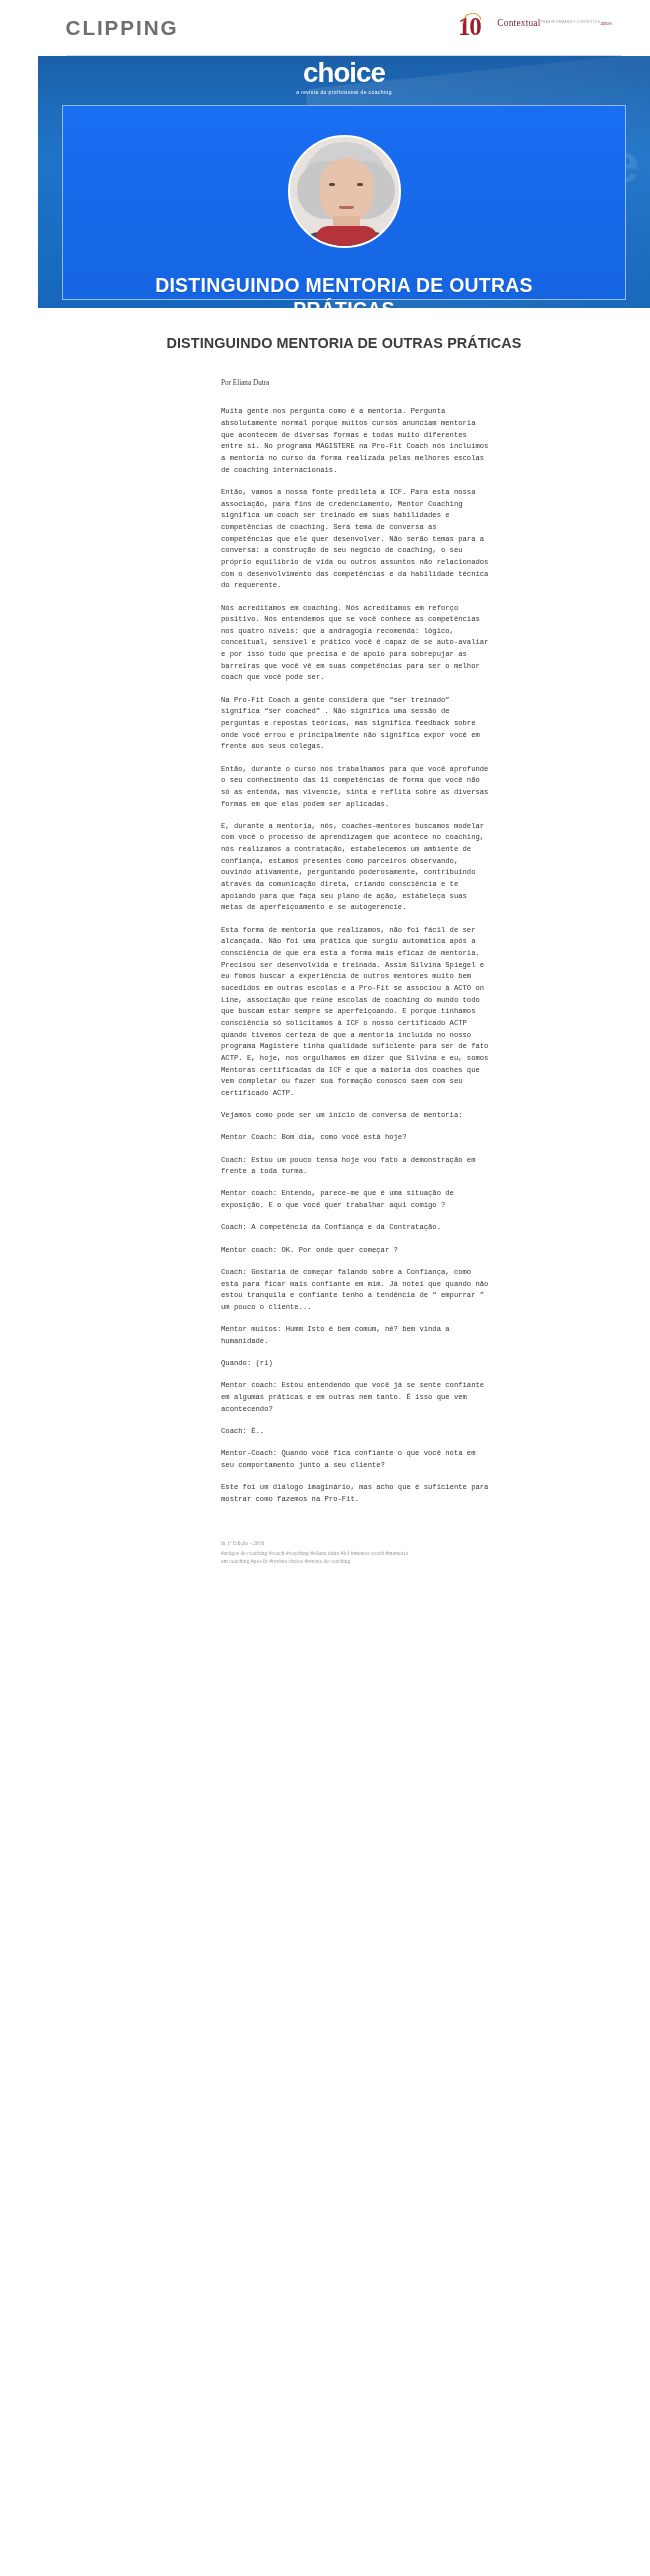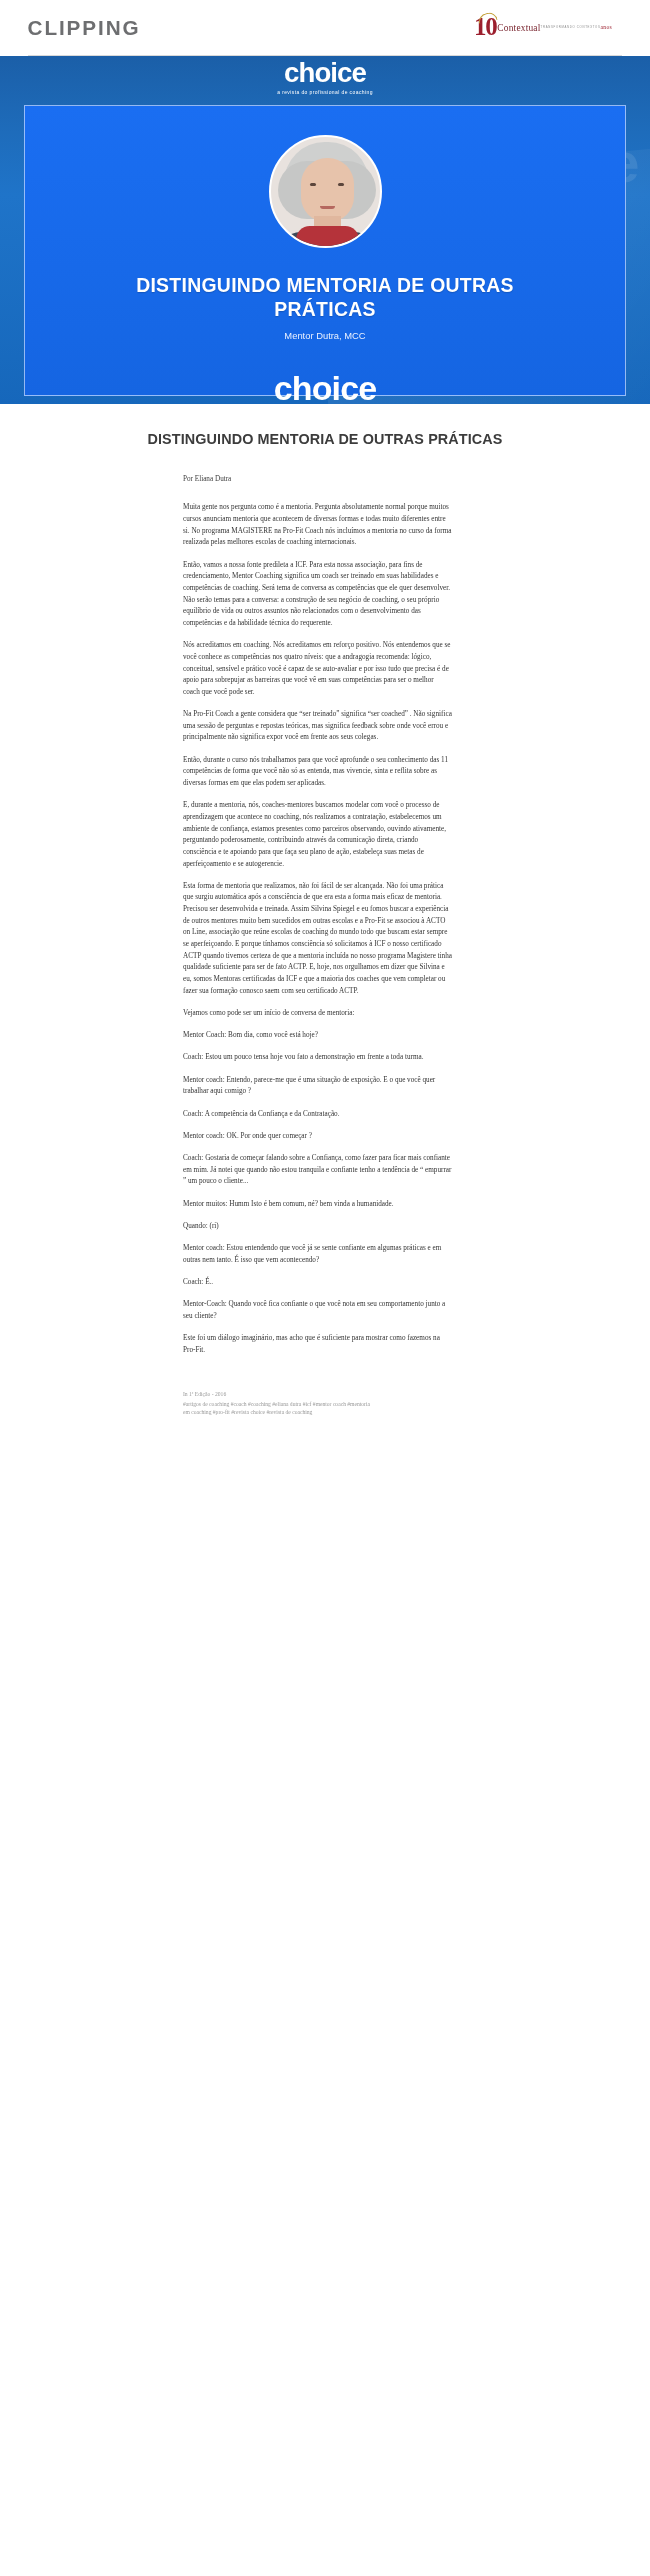--- a/index.html
+++ b/index.html
@@ -8,42 +8,43 @@
     padding: 0;
     background: #ffffff;
     font-family: "Liberation Sans", sans-serif;
   }
   .page {
     width: 650px;
     margin: 0 auto;
     background: #ffffff;
     position: relative;
     overflow: hidden;
+    padding-left: 38px;
   }
 
   
   .header {
     height: 55px;
     display: flex;
     align-items: center;
     justify-content: space-between;
     padding: 0 33px 0 27.6px;
     background: #ffffff;
   }
   .clipping-title {
     font-size: 20.7px;
     font-weight: bold;
     letter-spacing: 1.9px;
     color: #6d6e70;
     font-family: "Liberation Sans", sans-serif;
   }
   .brand-logo {
     display: flex;
-    align-items: center;
-    gap: 1px;
+    align-items: flex-start;
+    gap: 17px;
     padding-right: 5px;
   }
   .brand-ten {
     font-size: 25px;
     font-weight: bold;
     color: #9c1f2e;
     line-height: 0.82;
     font-family: "Liberation Serif", serif;
     position: relative;
     letter-spacing: -1.3px;
@@ -88,21 +89,21 @@
   .header-rule {
     height: 0.6px;
     background: #d9d9d9;
     margin: 0 27.6px;
   }
 
   
   .hero {
     position: relative;
     width: 100%;
-    height: 348px;
+    height: 252px;
     background: linear-gradient(180deg, #1b5fa8 0%, #1e6cbb 22%, #1f74c9 40%, #1667bb 100%);
     overflow: hidden;
   }
   .hero-bg-laptop {
     position: absolute;
     right: -19px;
     bottom: -25px;
     width: 351px;
     height: 263px;
     background: linear-gradient(135deg, rgba(255,255,255,.10), rgba(255,255,255,0));
@@ -242,21 +243,21 @@
     width: 269px;
     margin: 0 0 0 183px;
   }
   .byline {
     font-size: 7.2px;
     color: #3d3d3d;
     margin-bottom: 19px;
     font-family: "Liberation Serif", serif;
   }
   .body-col p {
-    font-family: Liberation Serif, serif;
+    font-family: Liberation Mono, monospace;
     font-size: 7.2px;
     line-height: 1.62;
     color: #333333;
     margin: 0 0 10.6px 0;
     text-align: left;
   }
 
   
   .footer {
     margin-top: 25px;
@@ -339,21 +340,21 @@
       <p>Na Pro-Fit Coach a gente considera que “ser treinado” significa “ser coached” . Não significa uma sessão de perguntas e repostas teóricas, mas significa feedback sobre onde você errou e principalmente não significa expor você em frente aos seus colegas.</p>
       <p>Então, durante o curso nós trabalhamos para que você aprofunde o seu conhecimento das 11 competências de forma que você não só as entenda, mas vivencie, sinta e reflita sobre as diversas formas em que elas podem ser aplicadas.</p>
       <p>E, durante a mentoria, nós, coaches-mentores buscamos modelar com você o processo de aprendizagem que acontece no coaching, nós realizamos a contratação, estabelecemos um ambiente de confiança, estamos presentes como parceiros observando, ouvindo ativamente, perguntando poderosamente, contribuindo através da comunicação direta, criando consciência e te apoiando para que faça seu plano de ação, estabeleça suas metas de aperfeiçoamento e se autogerencie.</p>
       <p>Esta forma de mentoria que realizamos, não foi fácil de ser alcançada. Não foi uma prática que surgiu automática após a consciência de que era esta a forma mais eficaz de mentoria. Precisou ser desenvolvida e treinada. Assim Silvina Spiegel e eu fomos buscar a experiência de outros mentores muito bem sucedidos em outras escolas e a Pro-Fit se associou à ACTO on Line, associação que reúne escolas de coaching do mundo todo que buscam estar sempre se aperfeiçoando. E porque tínhamos consciência só solicitamos à ICF o nosso certificado ACTP quando tivemos certeza de que a mentoria incluída no nosso programa Magistere tinha qualidade suficiente para ser de fato ACTP. E, hoje, nos orgulhamos em dizer que Silvina e eu, somos Mentoras certificadas da ICF e que a maioria dos coaches que vem completar ou fazer sua formação conosco saem com seu certificado ACTP.</p>
       <p>Vejamos como pode ser um início de conversa de mentoria:</p>
       <p>Mentor Coach: Bom dia, como você está hoje?</p>
       <p>Coach: Estou um pouco tensa hoje vou fato a demonstração em frente a toda turma.</p>
       <p>Mentor coach: Entendo, parece-me  que é uma situação de exposição. E o que você quer trabalhar aqui comigo ?</p>
       <p>Coach: A competência da Confiança e da Contratação.</p>
       <p>Mentor coach: OK. Por onde quer começar ?</p>
-      <p>Coach: Gostaria de começar falando sobre a Confiança, como fazer para ficar mais confiante em mim. Já notei que quando não estou tranquila e confiante tenho a tendência de “ empurrar ” um pouco o cliente...</p>
+      <p>Coach: Gostaria de começar falando sobre a Confiança, como esta para ficar mais confiante em mim. Já notei que quando não estou tranquila e confiante tenho a tendência de “ empurrar ” um pouco o cliente...</p>
       <p>Mentor muitos: Humm Isto é bem comum, né? bem vinda a humanidade.</p>
       <p>Quando: (ri)</p>
       <p>Mentor coach: Estou entendendo que você já se sente confiante em algumas práticas e em outras nem tanto. É isso que vem acontecendo?</p>
       <p>Coach: É..</p>
       <p>Mentor-Coach:  Quando você fica confiante o que você nota em seu comportamento junto a seu cliente?</p>
       <p>Este foi um diálogo imaginário, mas acho que é suficiente para mostrar como fazemos na Pro-Fit.</p>
     </div>
   </div>
 
   <div class="footer">

